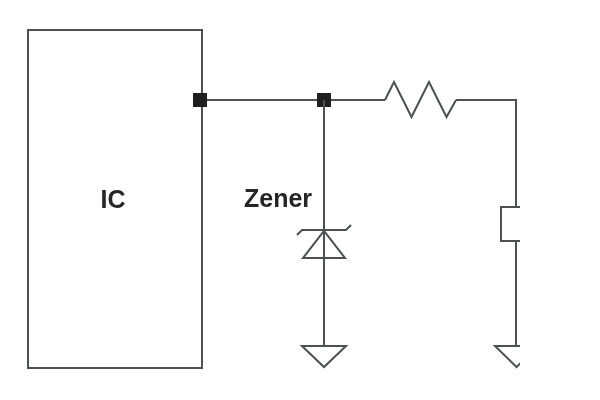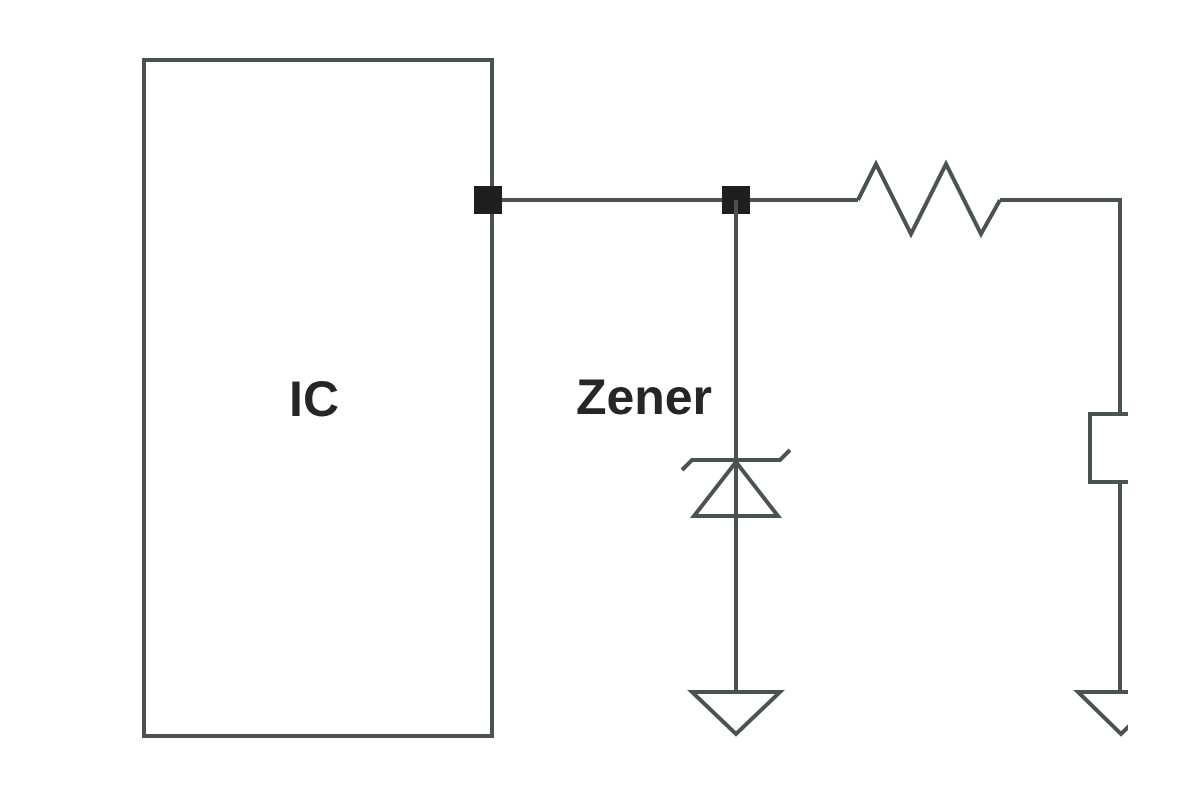--- a/index.html
+++ b/index.html
@@ -6,21 +6,20 @@
     margin: 0;
     padding: 0;
     background: var(--background, #ffffff);
   }
   .stage {
     position: relative;
     width: 520px;
     height: 400px;
     background: var(--background, #ffffff);
     overflow: hidden;
-    margin-left: 44px;
   }
   svg { display: block; }
   .wire {
     fill: none;
     stroke: var(--line-color, #4a5254);
     stroke-width: 2;
   }
   .outline {
     fill: #ffffff;
     stroke: var(--line-color, #4a5254);

